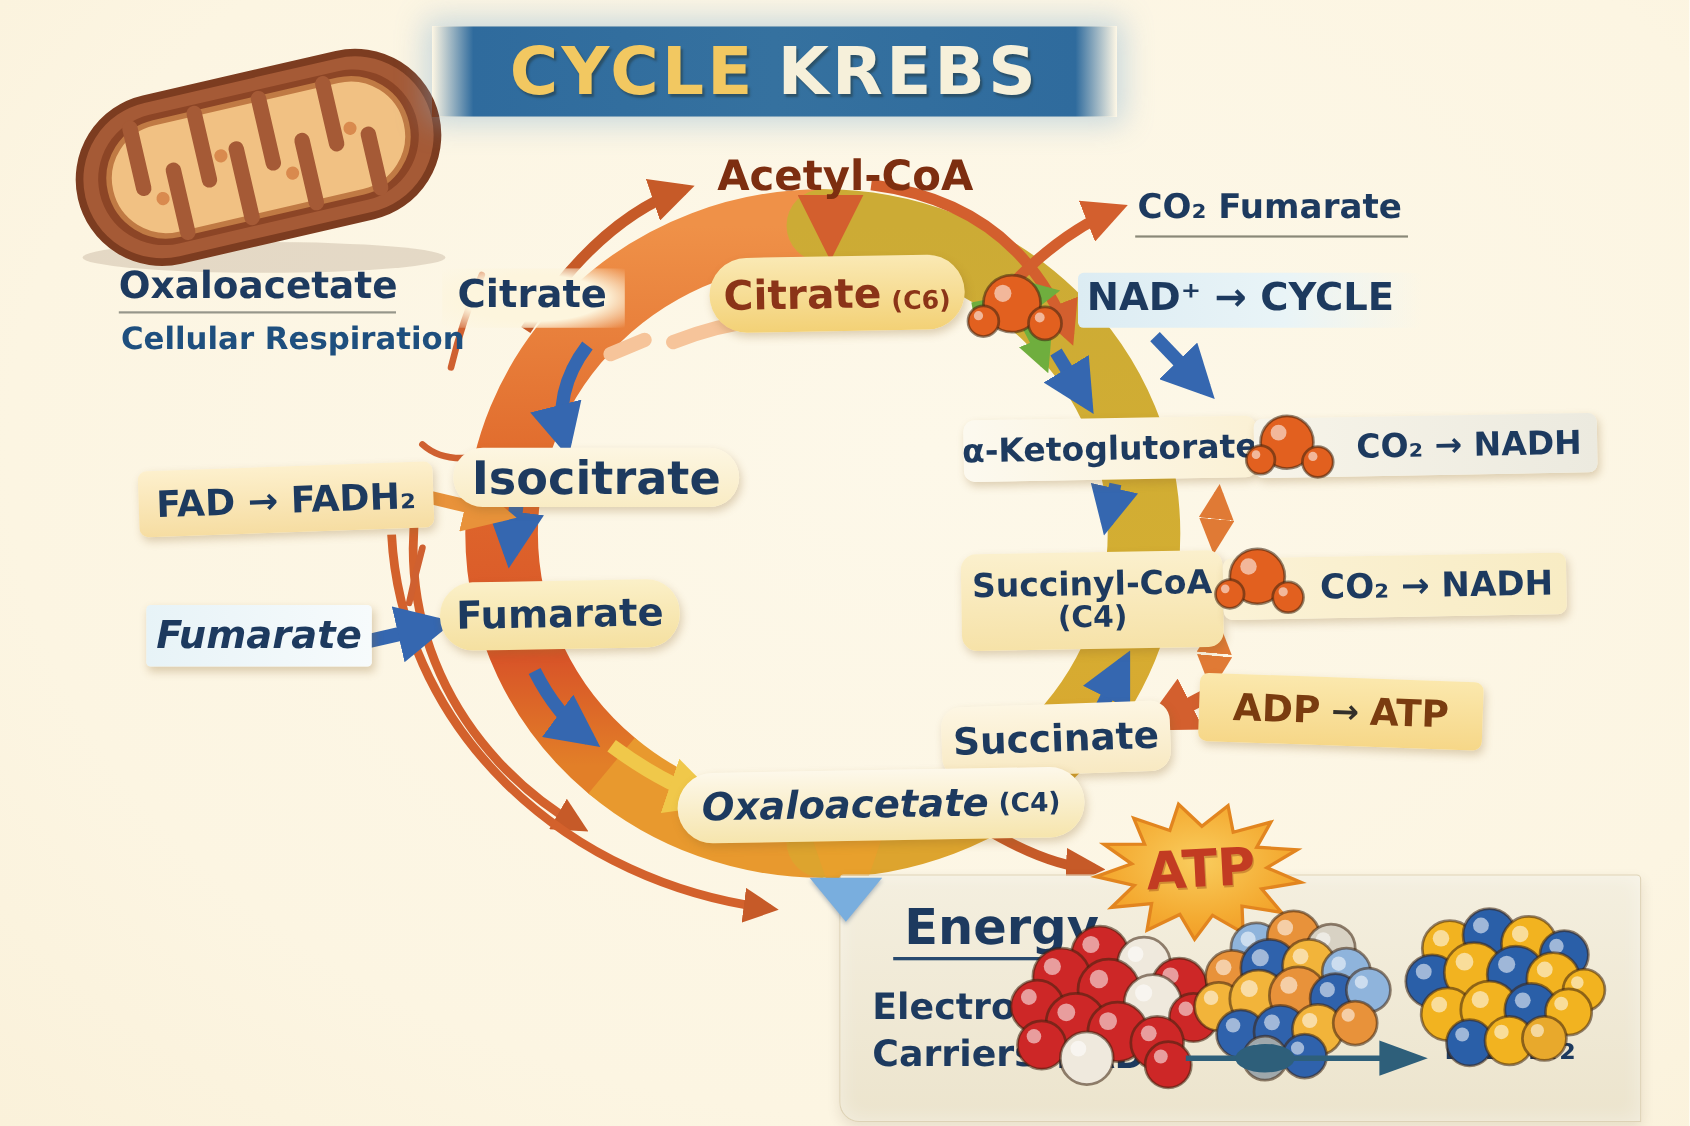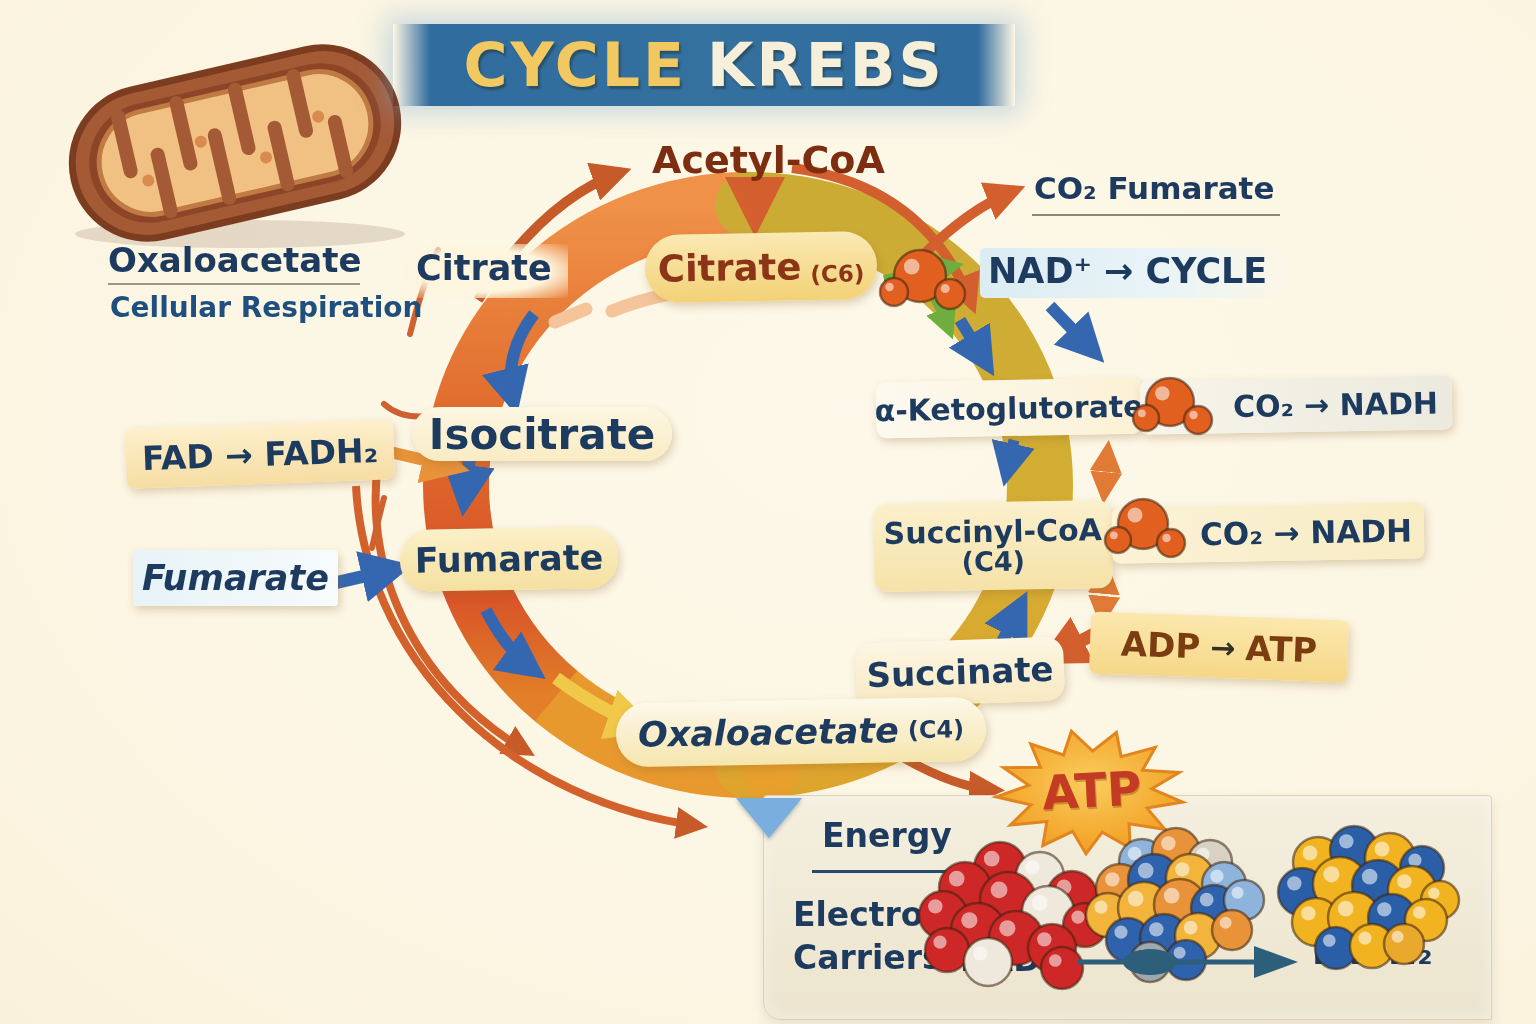--- a/index.html
+++ b/index.html
@@ -72,21 +72,21 @@
     background:linear-gradient(180deg,#fdf8ea,#f6e5ad);}
   .oxalo .nm{font-size:35px;font-style:italic;}
   .oxalo .cb{font-size:24px;margin-left:9px;font-weight:700;}
   .atp-txt{left:1042px;top:763px;font-size:47px;color:var(--atp-red,#c23b22);transform:rotate(-3deg);
     text-shadow:1px 2px 0 rgba(120,30,10,.3);}
 
   .panel{position:absolute;left:763px;top:795px;width:727px;height:223px;z-index:2;
     background:linear-gradient(180deg,#f4efdf,#ece4cd);
     border:1px solid #ddd2b6;border-radius:4px 4px 0 18px;
     box-shadow:0 5px 12px rgba(60,40,10,.10), inset 0 0 18px rgba(255,255,255,.4);}
-  .energy-h{left:822px;top:816px;font-size:33px;}
+  .energy-h{left:822px;top:816px;font-size:45px;}
   .energy-line{position:absolute;left:812px;top:870px;width:138px;height:3px;background:#27496e;z-index:2;}
   .ecarriers{left:793px;top:894px;font-size:33px;line-height:1.3;white-space:normal;width:190px;}
   .nadh-l{left:960px;top:940px;font-size:33px;}
   .fadh2-l{left:1312px;top:932px;font-size:35px;}
 
   .blue-tri{position:absolute;left:736px;top:798px;z-index:3;width:0;height:0;
     border-left:33px solid transparent;border-right:33px solid transparent;
     border-top:40px solid #79aede;filter:drop-shadow(0 2px 2px rgba(40,70,110,.35));}
 </style>
 </head>

